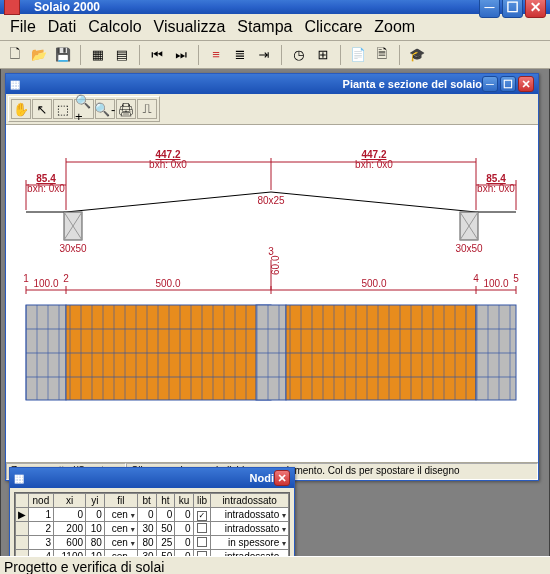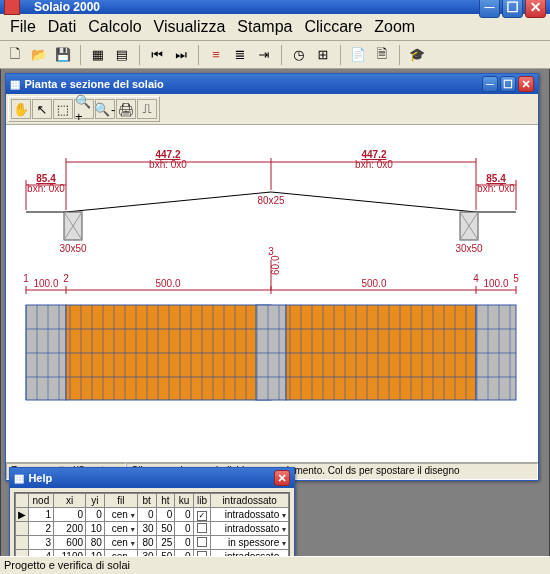--- a/index.html
+++ b/index.html
@@ -78,21 +78,21 @@
     border: 1px solid #2a5bbd;
     background: #ece9d8;
     box-shadow: 1px 1px 3px rgba(0,0,0,.4);
   }
   .subwin .subtitle {
     height: 20px;
     background: linear-gradient(to bottom, #3b77d6 0%, #1a4fb3 100%);
     color: white; font-weight: bold; font-size: 11px;
     display: flex; align-items: center; padding: 0 4px;
   }
-  .subwin .subtitle .t { flex:1; }
+  .subwin .subtitle .t { flex:1;text-align:right; }
   .subwin .subtitle .winbtn { width:16px; height:16px; font-size:11px; }
   .subtoolbar {
     background: #ece9d8;
     border: 1px solid #fff; border-right-color:#aca899; border-bottom-color:#aca899;
     display: flex;
     padding: 2px;
     gap: 1px;
     margin: 2px;
     width: fit-content;
   }
@@ -137,21 +137,21 @@
   .dropdown { text-align:right; }
   .arrow { font-size:8px; color:#333; }
   .cb { width:10px; height:10px; display:inline-block; border:1px solid #666; background:white; text-align:center; line-height:8px; font-size:8px;}
   .statusbar {
     position: absolute;
     bottom: 0; left:0; right:0;
     height: 18px;
     background: #ece9d8;
     border-top: 1px solid #fff;
     padding: 2px 4px;
-    font-size: 11px;
+    font-size: 14px;
   }
   
   text { font-family: Arial; font-size: 10px; }
 </style>
 </head>
 <body>
 
 <div class="titlebar">
   <span class="app-icon"></span>
   <span class="title">Solaio 2000</span>
@@ -348,21 +348,21 @@
 
     <div class="statusrow">
       <div class="s1">Zoom caratteri/Sposta</div>
       <div class="s2">Cliccare col sn per individuare un elemento. Col ds per spostare il disegno</div>
     </div>
   </div>
 
   <div class="subwin nodi" style="top:398px">
     <div class="subtitle">
       <span style="margin-right:4px">▦</span>
-      <span class="t">Help</span>
+      <span class="t">Nodi</span>
       <div class="winbtns">
         <div class="winbtn close">✕</div>
       </div>
     </div>
     <div class="grid" style="margin:4px">
       <table>
         <tbody>
             <tr>
           <th class="sel"></th>
           <th>nod</th>

